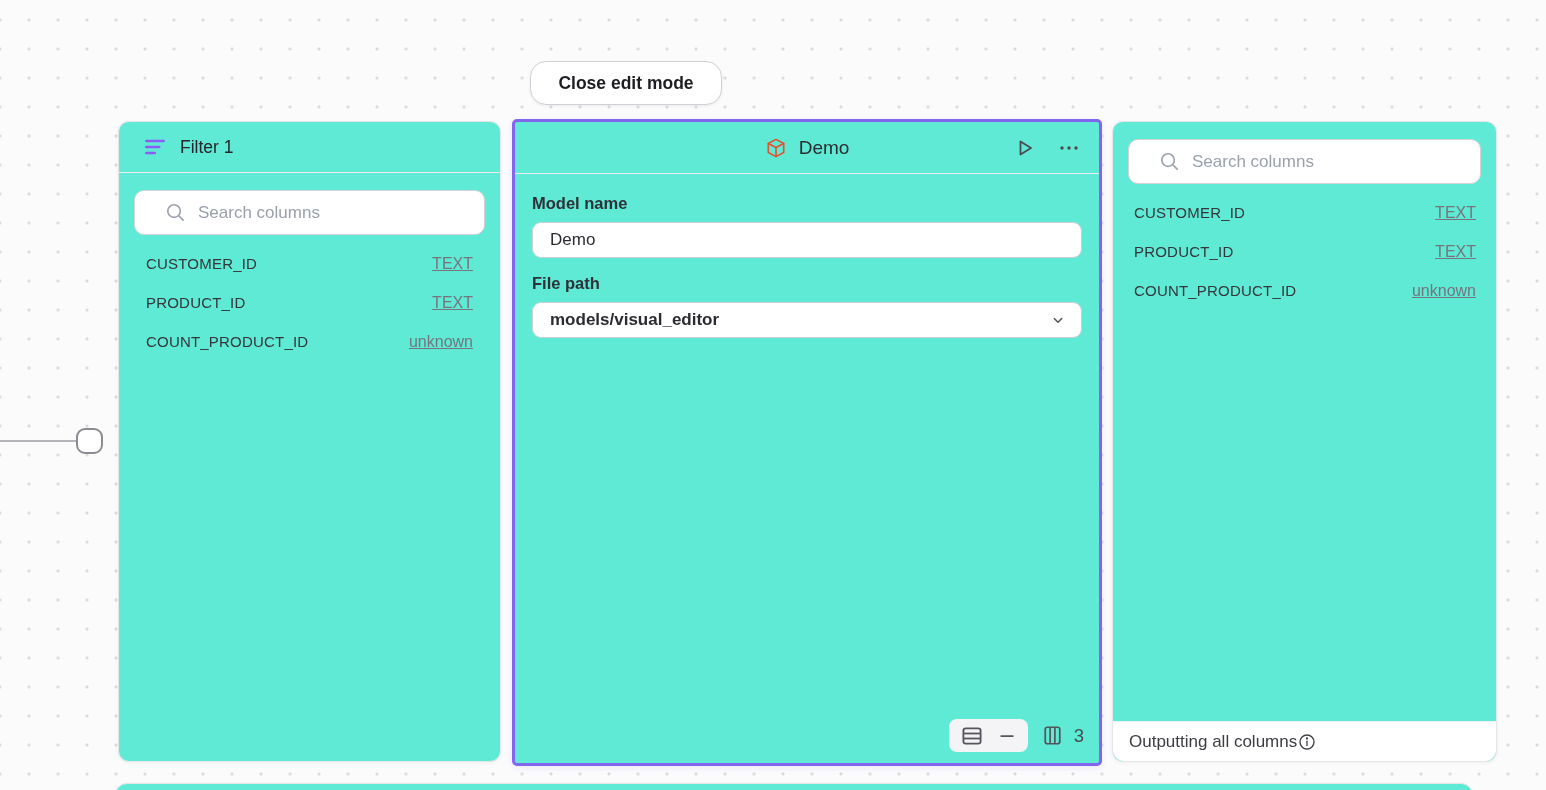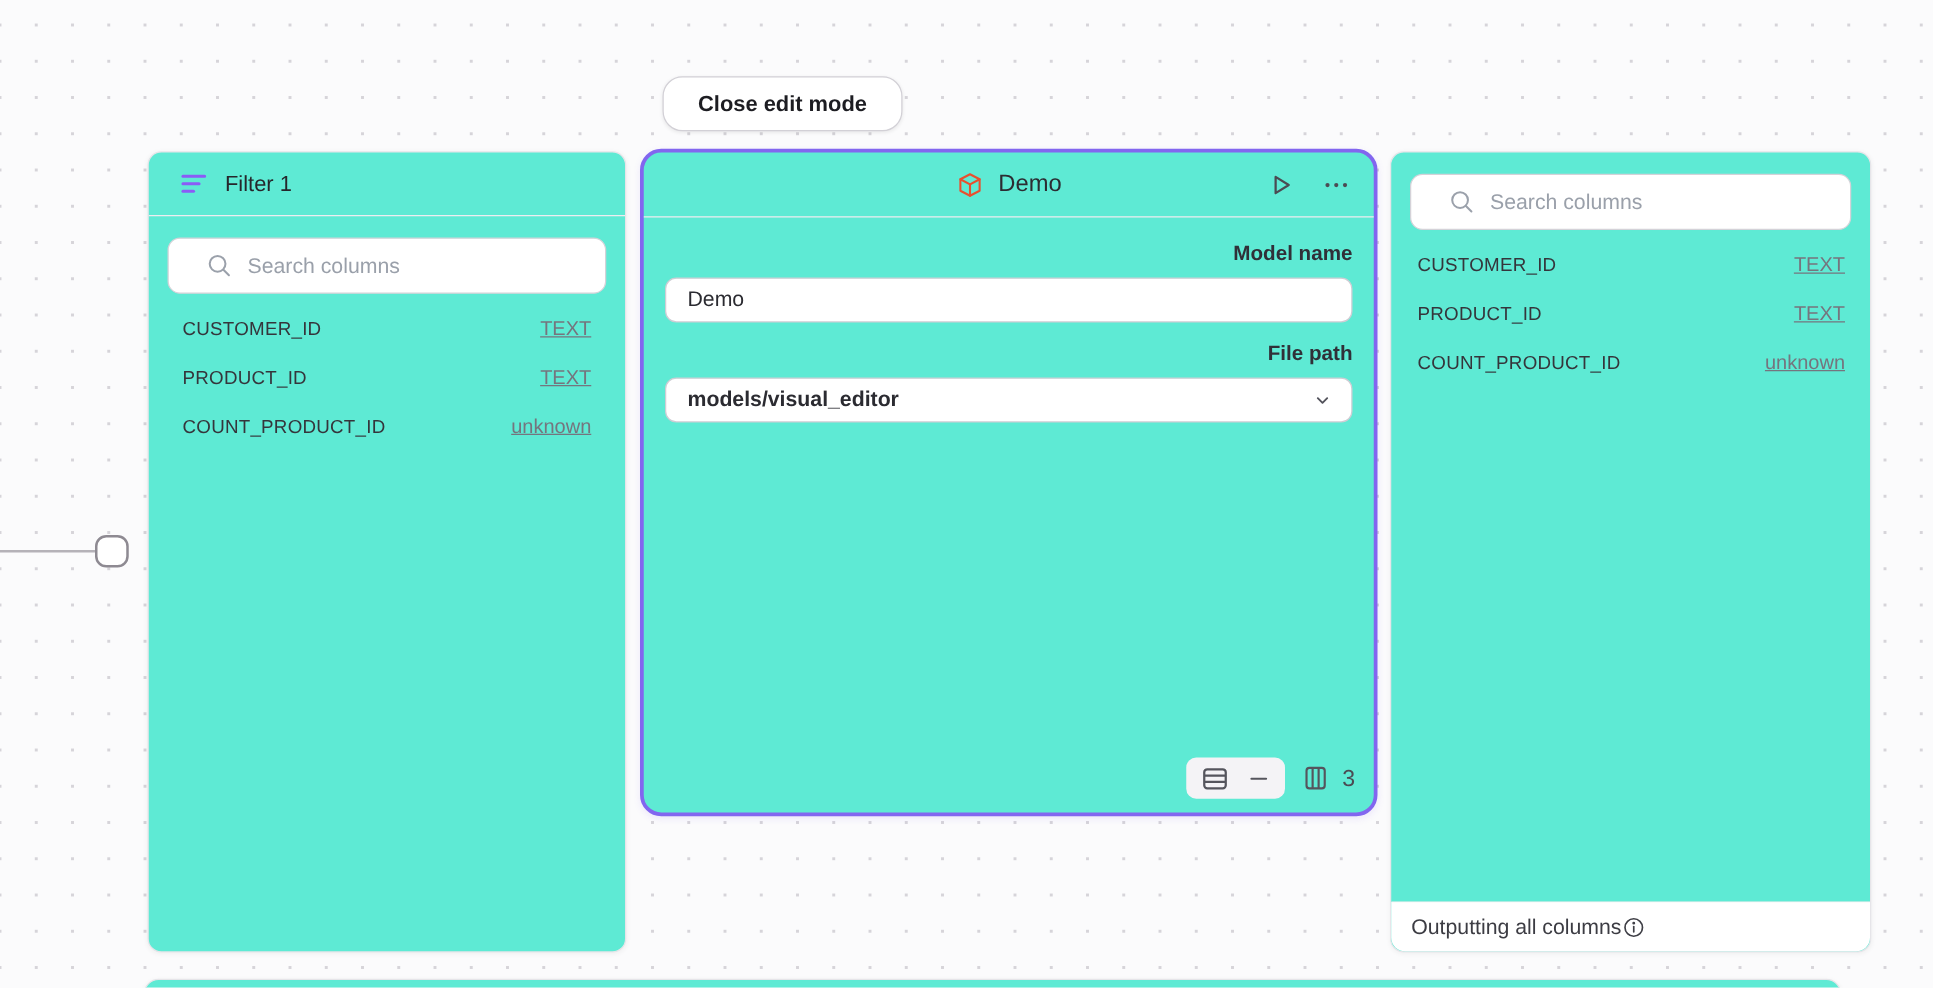--- a/index.html
+++ b/index.html
@@ -63,41 +63,40 @@
   }
   .col-name { font-size: 15px; color: #35353b; letter-spacing: .2px; }
   .col-type { font-size: 16px; color: #75757e; text-decoration: underline; }
 
   
   #filter-panel { left: 118px; top: 121px; width: 383px; height: 641px; }
   #filter-panel .panel-header { padding-left: 26px; gap: 15px; }
 
   
   #model-panel {
-    left: 512px; top: 119px; width: 590px; height: 534px;
-    border: 3px solid var(--selection, #8266ef); border-radius: 17px;
+    left: 512px; top: 119px; width: 590px; height: 647px;
+    border: 3px solid var(--selection, #8266ef); border-radius: 5px;
     box-shadow: 0 2px 6px rgba(130,102,239,.12);
   }
   #model-panel .panel-header {
     position: relative; height: 52px; justify-content: center; gap: 12px;
   }
   #model-panel .panel-title { font-size: 19px; font-weight: 500; color: #2c2c32; }
   .header-actions {
     position: absolute; right: 16px; top: 0; height: 100%;
     display: flex; align-items: center; gap: 16px;
   }
   .icon-btn {
     width: 28px; height: 28px; display: flex; align-items: center;
     justify-content: center; cursor: pointer; border-radius: 6px;
   }
   .model-body { padding: 10px 17px 0 17px; }
   .field-label {
     font-size: 16.5px; font-weight: 600; color: #303038;
     margin: 10px 0 9px 0;
-    text-align: right;
   }
   .text-input {
     width: 100%; height: 36px; border: 1.3px solid #cfcdd4; border-radius: 9px;
     padding: 0 14px 0 17px; font-size: 17px; font-family: inherit;
     color: #2b2b31; outline: none; background: #fff; display: block;
   }
   .select-input {
     width: 100%; height: 36px; border: 1.3px solid #cfcdd4; border-radius: 9px;
     padding: 0 14px 0 17px; display: flex; align-items: center;
     justify-content: space-between; cursor: pointer; background: #fff;

